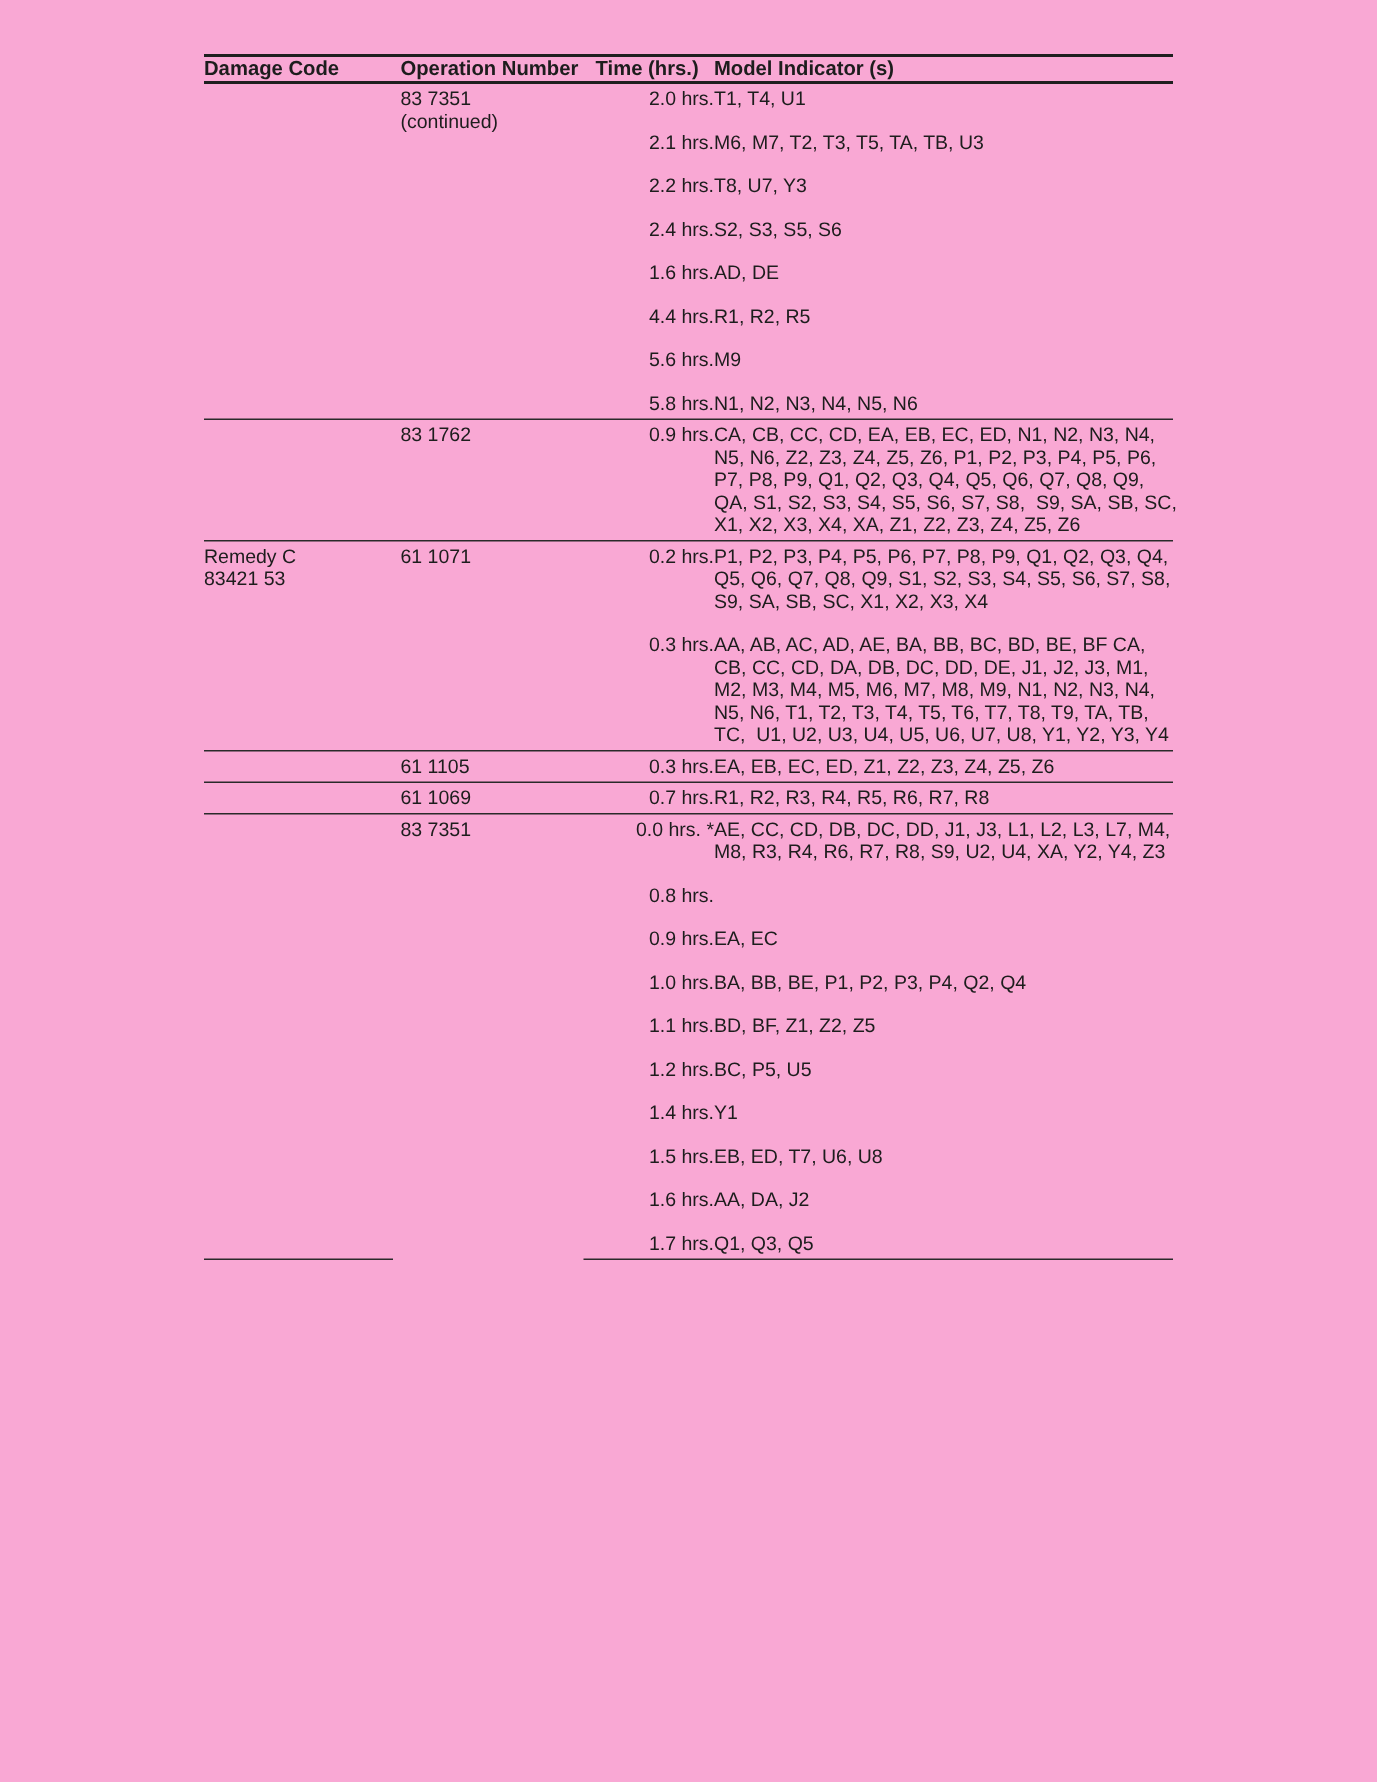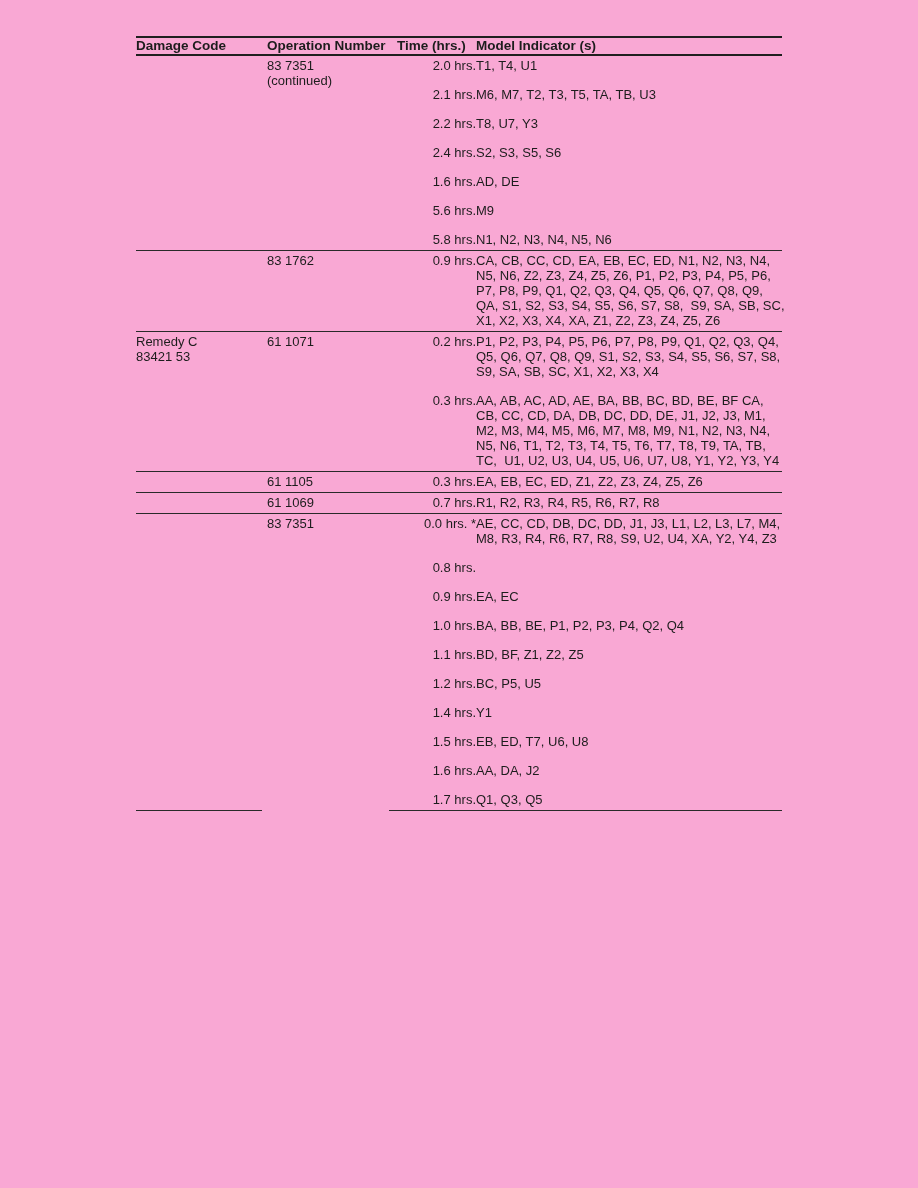--- a/index.html
+++ b/index.html
@@ -107,20 +107,24 @@
         </div>
         <div class="trow">
           <div class="time">2.4 hrs.</div>
           <div class="models">S2, S3, S5, S6</div>
         </div>
         <div class="trow">
           <div class="time">1.6 hrs.</div>
           <div class="models">AD, DE</div>
         </div>
         <div class="trow">
+          <div class="time">4.4 hrs.</div>
+          <div class="models">R1, R2, R5</div>
+        </div>
+        <div class="trow">
           <div class="time">5.6 hrs.</div>
           <div class="models">M9</div>
         </div>
         <div class="trow">
           <div class="time">5.8 hrs.</div>
           <div class="models">N1, N2, N3, N4, N5, N6</div>
         </div>
       </div>
     </div>
 

